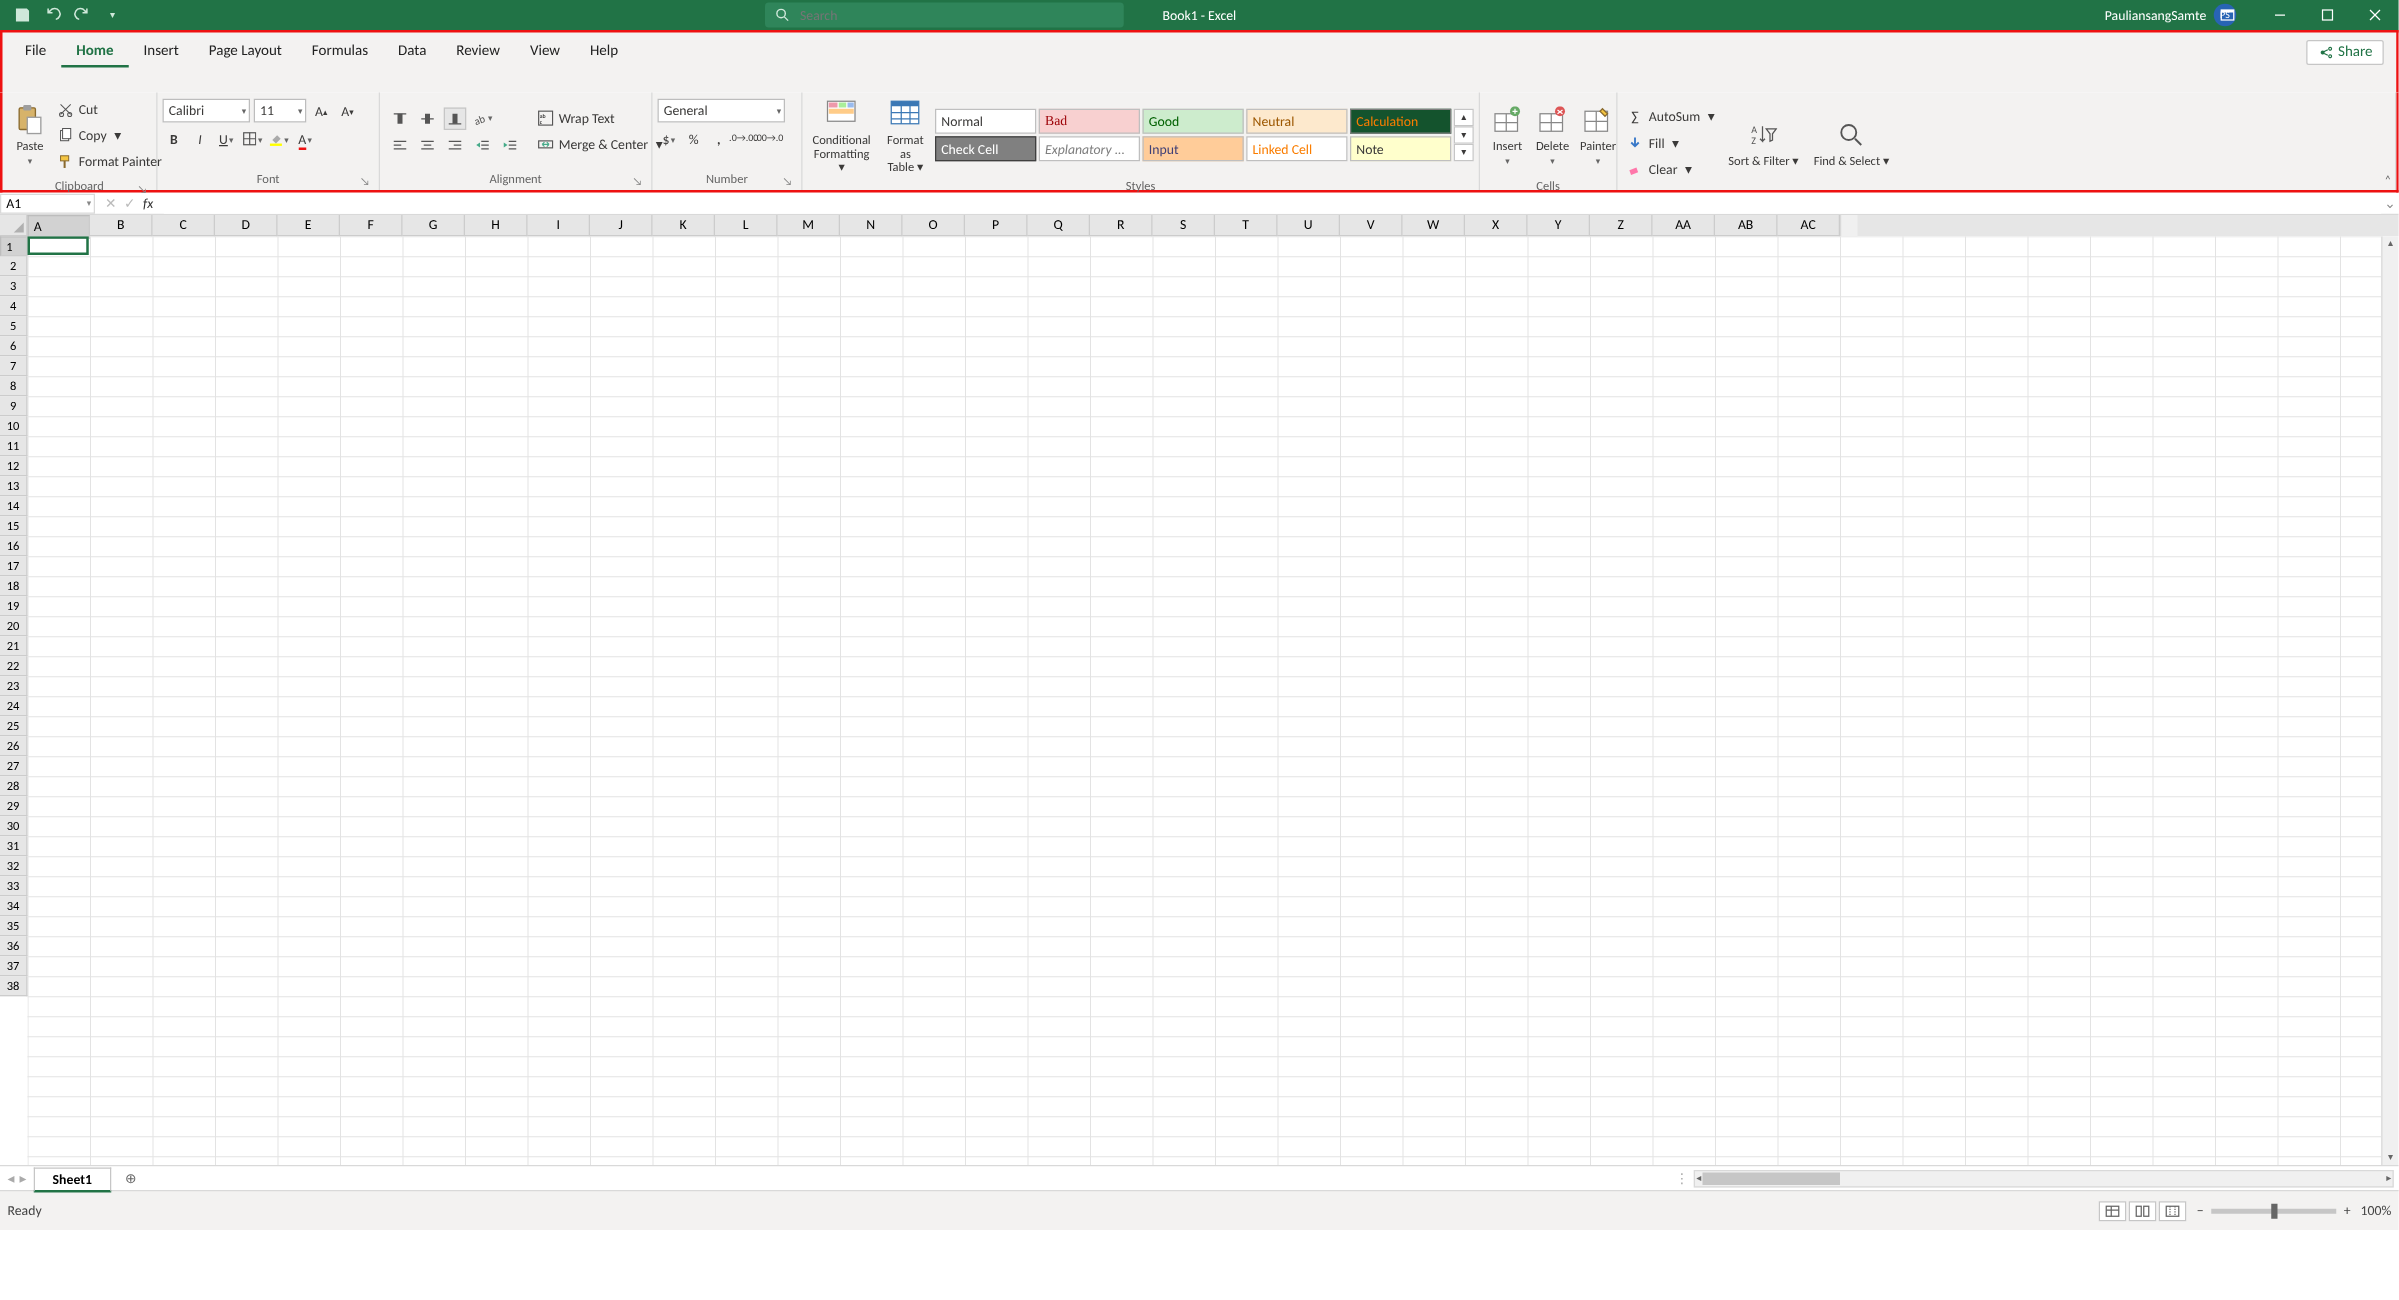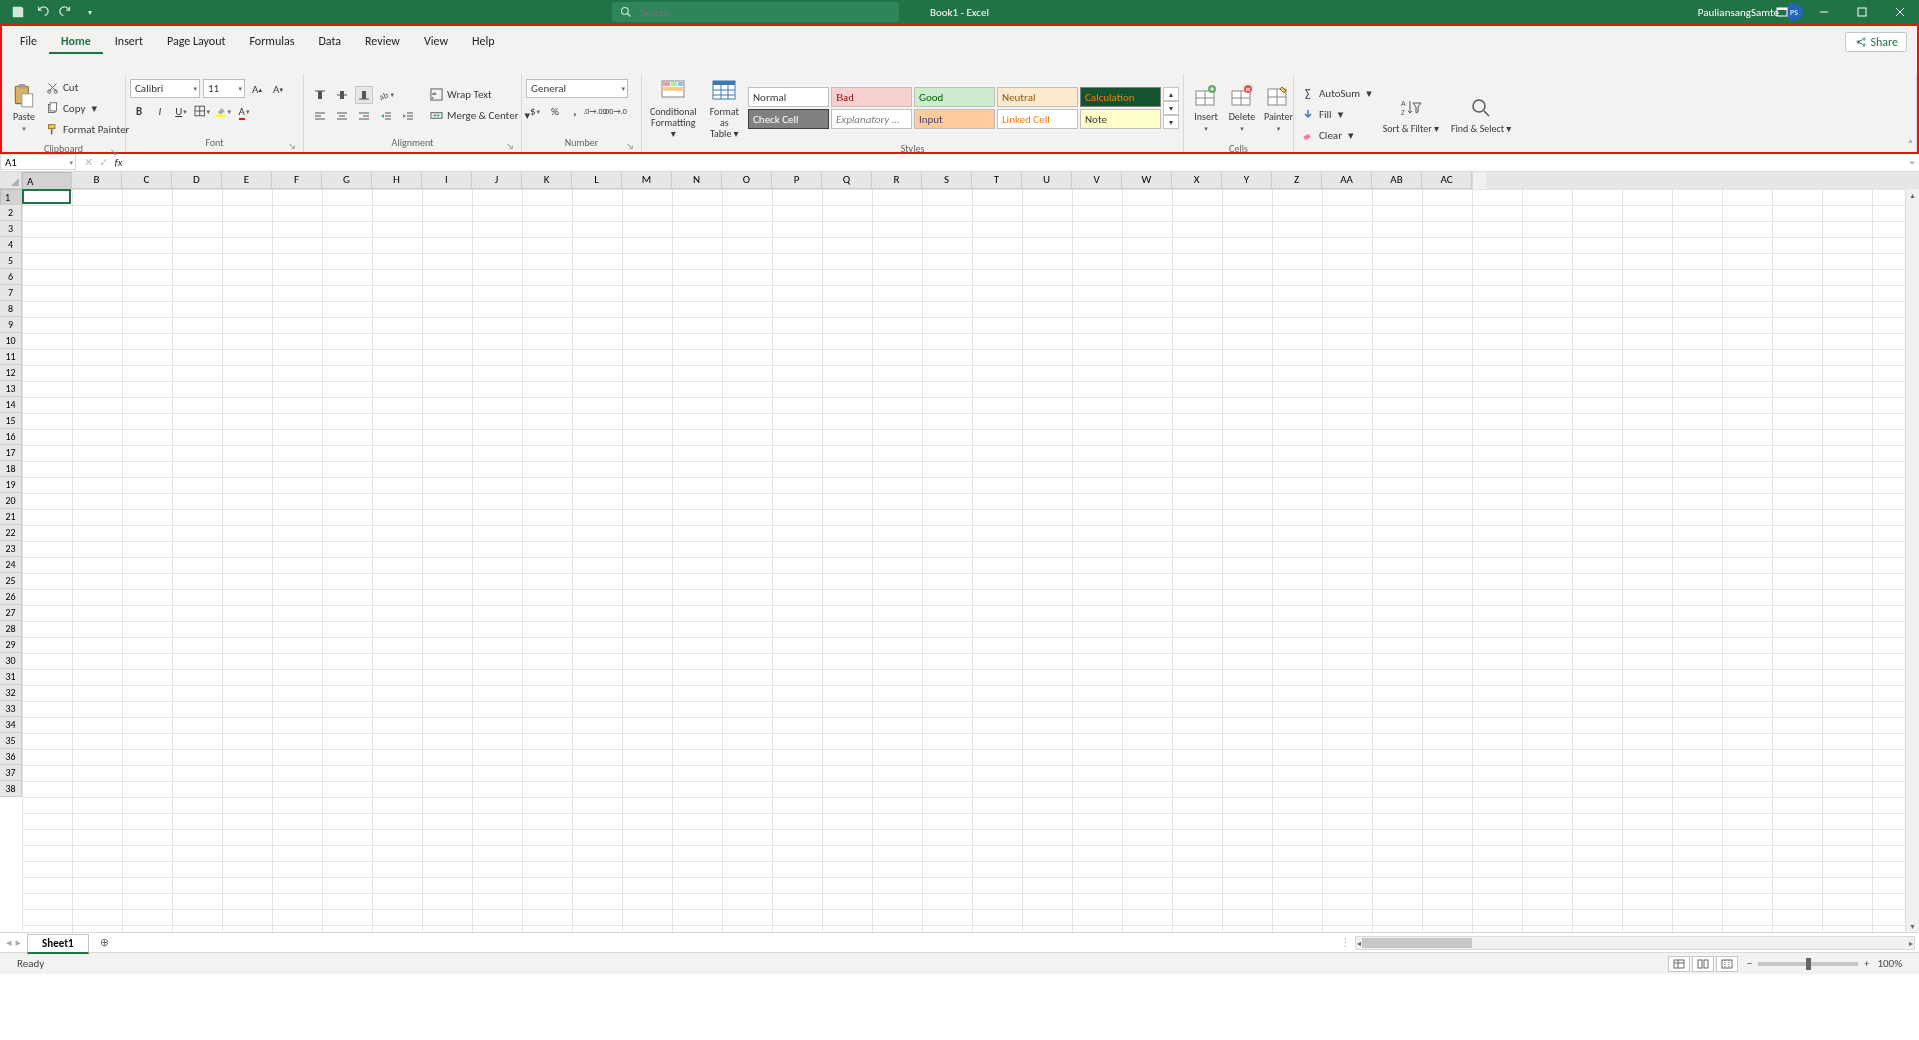--- a/index.html
+++ b/index.html
@@ -5,21 +5,21 @@
 * { box-sizing: border-box; margin: 0; padding: 0; font-family: "Segoe UI", Calibri, sans-serif; }
 html, body { width: 1919px; height: 1040px; overflow: hidden; background: #fff; }
 
 
 .titlebar { height: 24px; background: #217346; color: #fff; display: flex; align-items: center; font-size: 11px; position: relative; }
 .titlebar .qat { display: flex; align-items: center; gap: 8px; padding-left: 10px; }
 .titlebar .qat .qicon { width: 16px; height: 16px; display: inline-flex; align-items: center; justify-content: center; color: #cfe8da; }
 .titlebar .title { position: absolute; left: 50%; transform: translateX(-50%); }
 .titlebar .search { position: absolute; left: 588px; width: 287px; height: 20px; background: #2f855a; border-radius: 3px; display: flex; align-items: center; padding: 0 8px; gap: 8px; color: #cfe8da; margin-left: 24px; }
 .titlebar .search input { background: transparent; border: none; outline: none; color: #fff; font-size: 11px; flex: 1; }
-.titlebar .user { position: absolute; right: 116px; display: flex; align-items: center; gap: 6px; }
+.titlebar .user { position: absolute; right: 130px; display: flex; align-items: center; gap: 6px; }
 .titlebar .avatar { width: 18px; height: 18px; border-radius: 50%; background: #2864b4; color: #fff; font-size: 8px; display: inline-flex; align-items: center; justify-content: center; }
 .titlebar .winbtns { position: absolute; right: 0; display: flex; }
 .titlebar .winbtn { width: 38px; height: 24px; display: flex; align-items: center; justify-content: center; }
 .titlebar .winbtns .ribbon-display { margin-right: 4px; }
 
 
 .tabs-row { height: 50px; background: #f3f2f1; border-top: 2px solid #e11; border-left: 2px solid #e11; border-right: 2px solid #e11; display: flex; align-items: flex-start; padding: 4px 6px 0 6px; position: relative; }
 .tab { font-size: 12px; padding: 4px 12px; cursor: pointer; color: #222; }
 .tab.active { color: #217346; border-bottom: 2px solid #217346; font-weight: 600; }
 .share { position: absolute; right: 10px; top: 6px; font-size: 12px; color: #217346; display: flex; align-items: center; gap: 4px; border: 1px solid #c6c6c6; padding: 2px 8px; border-radius: 2px; background: #fff;}
@@ -63,21 +63,21 @@
 .cs-calc     { background: #14532d; color: #fa7d00; border-color:#7f7f7f;}
 .cs-check    { background: #808080; color: #fff; border-color:#3f3f3f;}
 .cs-explan   { background: #fff; color: #7f7f7f; font-style: italic;}
 .cs-input    { background: #ffcc99; color: #3f3f76; }
 .cs-linked   { background: #fff; color: #fa7d00; }
 .cs-note     { background: #ffffcc; }
 .styles-spin { width: 16px; display: flex; flex-direction: column; margin-left: 2px;}
 .styles-spin div { height: 14px; border: 1px solid #c6c6c6; font-size: 8px; text-align: center; line-height: 12px; background:#fff;}
 
 
-.fbar { height: 18px; border-bottom: 1px solid #d9d9d9; display: flex; font-size: 11px; background:#fff;}
+.fbar { height: 18px; border-bottom: 1px solid #d9d9d9; display: flex; align-items: center; font-size: 11px; background:#fff;}
 .namebox { width: 76px; border: 1px solid #d9d9d9; height: 16px; padding: 0 4px; display:flex; align-items:center; position:relative;}
 .namebox .dd { position:absolute; right:2px; font-size:7px; color:#888;}
 .fx-controls { display: flex; align-items: center; gap: 6px; padding: 0 8px; color:#bbb;}
 .fx-controls span.active { color:#333;}
 .fbar .formula-input { flex:1; border:none; outline:none; height:16px; padding:0 4px;}
 .fbar .expand { width:14px; text-align:center; color:#888;}
 
 
 .sheet { height: 760px; display: flex; flex-direction: column; position:relative;}
 .colhdr-row { display: flex; height: 17px; background: #e6e6e6; font-size: 11px;}
@@ -103,21 +103,21 @@
 .tabnav { display:flex; gap:4px; padding:0 6px; color:#aaa;}
 .sheettab { padding:2px 14px; border:1px solid #c6c6c6; border-bottom:none; background:#fff; position:relative; top:1px;}
 .sheettab.active { border-bottom:2px solid #217346; font-weight:600;}
 .addsheet { width:20px; text-align:center; color:#666; margin-left:6px;}
 .tabs-spacer { flex:1;}
 .hscroll { width:560px; height:14px; background:#f0f0f0; border:1px solid #d9d9d9; display:flex; align-items:center; margin-right:4px;}
 .hscroll .track { flex:1;}
 .hscroll .thumb { width:110px; height:10px; background:#c6c6c6;}
 
 
-.statusbar { height:22px; background:#f3f2f1; border-top:1px solid #d9d9d9; display:flex; align-items:center; font-size:11px; color:#444; padding:0 17px;}
+.statusbar { height:32px; background:#f3f2f1; border-top:1px solid #d9d9d9; display:flex; align-items:center; font-size:11px; color:#444; padding:0 6px;}
 .statusbar .spacer { flex:1;}
 .viewbtn { width:22px; height:16px; border:1px solid #c6c6c6; margin-left:2px; display:inline-flex; align-items:center; justify-content:center; font-size:9px; background:#fff; color:#666;}
 .zoom-slider { width:100px; height:4px; background:#c6c6c6; margin:0 6px; position:relative;}
 .zoom-slider .knob { position:absolute; left:48px; top:-4px; width:5px; height:12px; background:#666;}
 
 svg { display:block; }
 </style>
 </head>
 <body>
 

